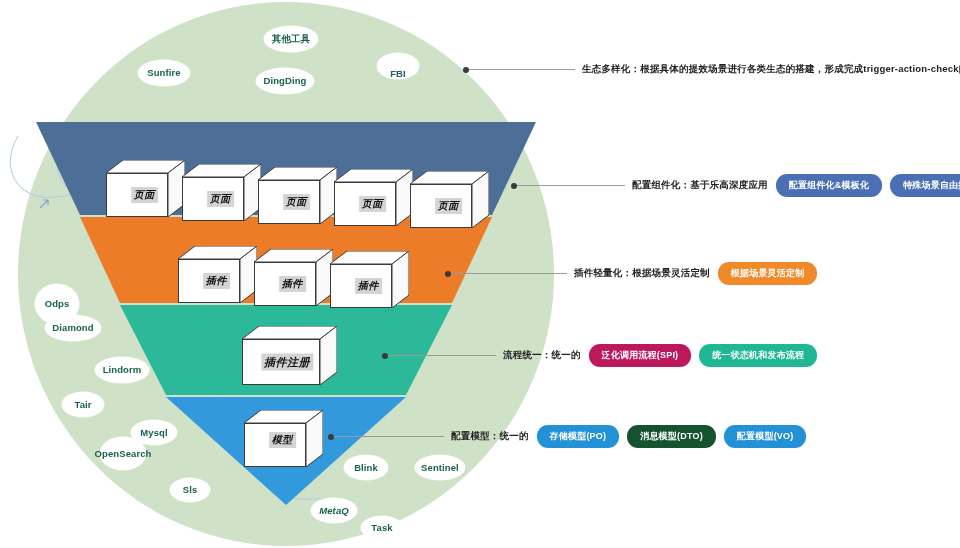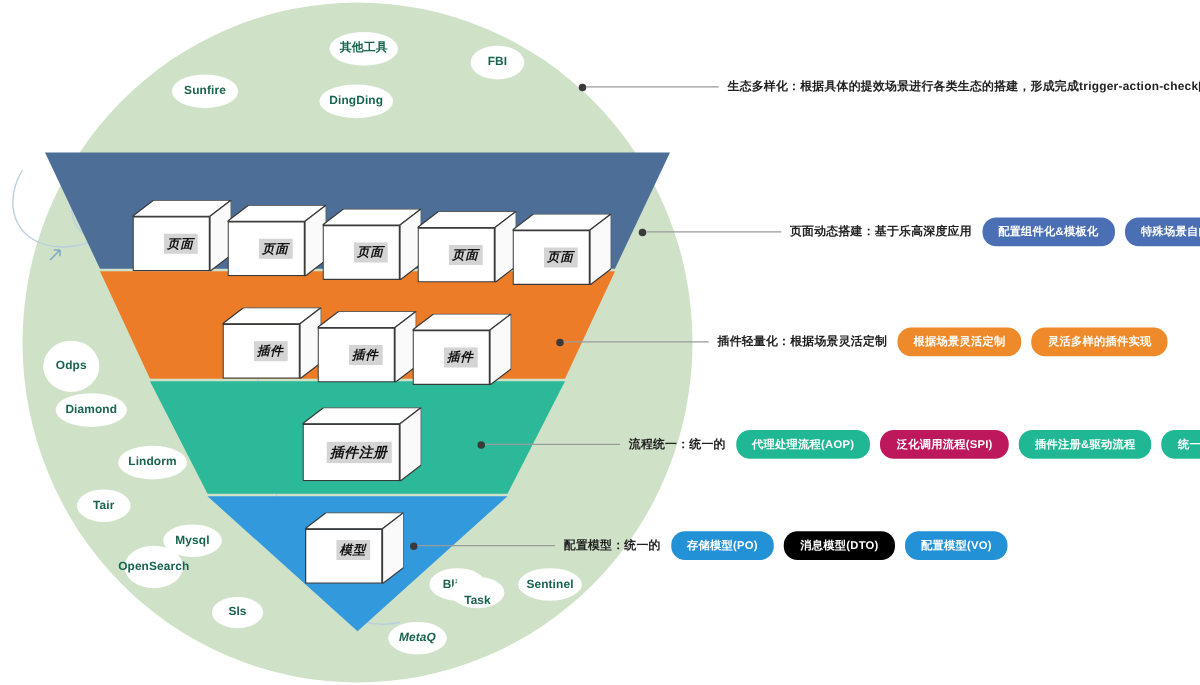--- a/index.html
+++ b/index.html
@@ -89,27 +89,27 @@
     <polygon points="166,397 406,397 286,505" fill="#3399dd"></polygon>
   </svg>
 
   <div id="bubbles">
       <div class="bubble" style="left: 264px; top: 26px; width: 54px; height: 26px; color: rgb(24, 99, 79);">
         <span>其他工具</span>
       </div>
       <div class="bubble" style="left: 138px; top: 60px; width: 52px; height: 26px; color: rgb(24, 99, 79); justify-content: center;">
         <span>Sunfire</span>
       </div>
-      <div class="bubble" style="left: 377px; top: 37px; width: 42px; height: 26px; color: rgb(24, 99, 79);">
+      <div class="bubble" style="left: 377px; top: 53px; width: 42px; height: 26px; color: rgb(24, 99, 79); align-items: flex-end;">
         <span>FBI</span>
       </div>
       <div class="bubble" style="left: 256px; top: 68px; width: 58px; height: 26px; color: rgb(24, 99, 79);">
         <span>DingDing</span>
       </div>
-      <div class="bubble" style="left: 35px; top: 273px; width: 44px; height: 40px; color: rgb(24, 99, 79);">
+      <div class="bubble" style="left: 35px; top: 284px; width: 44px; height: 40px; color: rgb(24, 99, 79);">
         <span>Odps</span>
       </div>
       <div class="bubble" style="left: 45px; top: 315px; width: 56px; height: 26px; color: rgb(24, 99, 79);">
         <span>Diamond</span>
       </div>
       <div class="bubble" style="left: 95px; top: 357px; width: 54px; height: 26px; color: rgb(24, 99, 79);">
         <span>Lindorm</span>
       </div>
       <div class="bubble" style="left: 62px; top: 392px; width: 42px; height: 25px; color: rgb(24, 99, 79);">
         <span>Tair</span>
@@ -122,21 +122,21 @@
       </div>
       <div class="bubble" style="left: 170px; top: 478px; width: 40px; height: 24px; color: rgb(24, 99, 79);">
         <span>Sls</span>
       </div>
       <div class="bubble" style="left: 344px; top: 455px; width: 44px; height: 25px; color: rgb(24, 99, 79);">
         <span>Blink</span>
       </div>
       <div class="bubble" style="left: 415px; top: 455px; width: 50px; height: 25px; color: rgb(24, 99, 79);">
         <span>Sentinel</span>
       </div>
-      <div class="bubble" style="left: 361px; top: 462px; width: 42px; height: 24px; color: rgb(24, 99, 79); align-items: flex-end;">
+      <div class="bubble" style="left: 361px; top: 516px; width: 42px; height: 24px; color: rgb(24, 99, 79);">
         <span>Task</span>
       </div>
       <div class="bubble" style="left: 311px; top: 498px; width: 46px; height: 25px; color: rgb(24, 99, 79); font-style: italic;">
         <span>MetaQ</span>
       </div>
     </div>
 
   <div id="boxes">
       <div class="box3d" style="left: 106px; top: 160px; width: 79px; height: 57px;">
         <svg width="79" height="57" style="position: absolute; left: 0px; top: 0px;">
@@ -222,51 +222,48 @@
 
   <div id="annos">
       <div class="anno" style="left: 463px; top: 63px;">
         <span class="dot"></span>
         <span class="lead" style="width: 106px; background: rgb(154, 154, 154);"></span>
         <span class="atext">生态多样化：根据具体的提效场景进行各类生态的搭建，形成完成trigger-action-check闭环</span>
       </div>
       <div class="anno" style="left: 511px; top: 174px;">
         <span class="dot"></span>
         <span class="lead" style="width: 108px; background: rgb(154, 154, 154);"></span>
-        <span class="atext">页面动态搭建：基于乐高深度应用</span>
+        <span class="atext">配置组件化：基于乐高深度应用</span>
         <span class="pills">
           <span class="pill" style="background: rgb(74, 111, 181);">配置组件化&amp;模板化</span>
           <span class="pill" style="background: rgb(74, 111, 181);">特殊场景自由搭建</span>
         </span>
       </div>
       <div class="anno" style="left: 445px; top: 262px;">
         <span class="dot"></span>
         <span class="lead" style="width: 116px; background: rgb(154, 154, 154);"></span>
         <span class="atext">插件轻量化：根据场景灵活定制</span>
         <span class="pills">
           <span class="pill" style="background: rgb(239, 138, 43);">根据场景灵活定制</span>
-          <span class="pill" style="background: rgb(239, 138, 43);">灵活多样的插件实现</span>
         </span>
       </div>
       <div class="anno" style="left: 382px; top: 344px;">
         <span class="dot"></span>
         <span class="lead" style="width: 108px; background: rgb(154, 154, 154);"></span>
         <span class="atext">流程统一：统一的</span>
         <span class="pills">
-          <span class="pill" style="background: rgb(32, 184, 148);">代理处理流程(AOP)</span>
           <span class="pill" style="background: #be185d;">泛化调用流程(SPI)</span>
-          <span class="pill" style="background: rgb(32, 184, 148);">插件注册&amp;驱动流程</span>
           <span class="pill" style="background: rgb(32, 184, 148);">统一状态机和发布流程</span>
         </span>
       </div>
       <div class="anno" style="left: 328px; top: 425px;">
         <span class="dot"></span>
         <span class="lead" style="width: 110px; background: rgb(154, 154, 154);"></span>
         <span class="atext">配置模型：统一的</span>
         <span class="pills">
           <span class="pill" style="background: rgb(35, 145, 214);">存储模型(PO)</span>
-          <span class="pill" style="background: #000000;">消息模型(DTO)</span>
+          <span class="pill" style="background: #14532d;">消息模型(DTO)</span>
           <span class="pill" style="background: rgb(35, 145, 214);">配置模型(VO)</span>
         </span>
       </div>
     </div>
 
 </div>
 
 </body></html>

